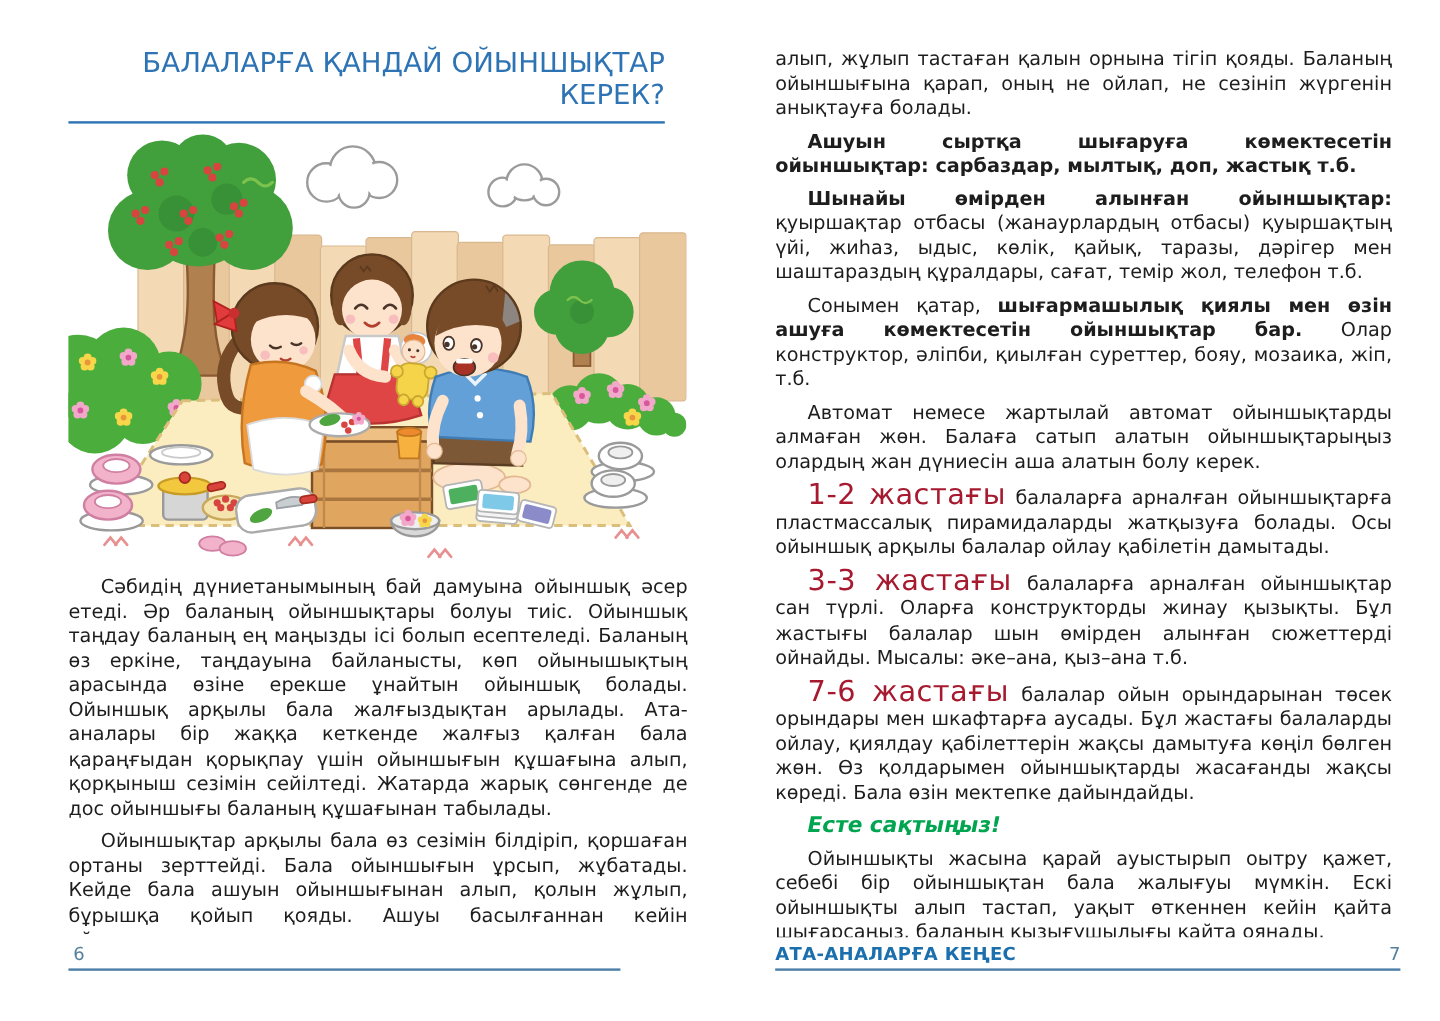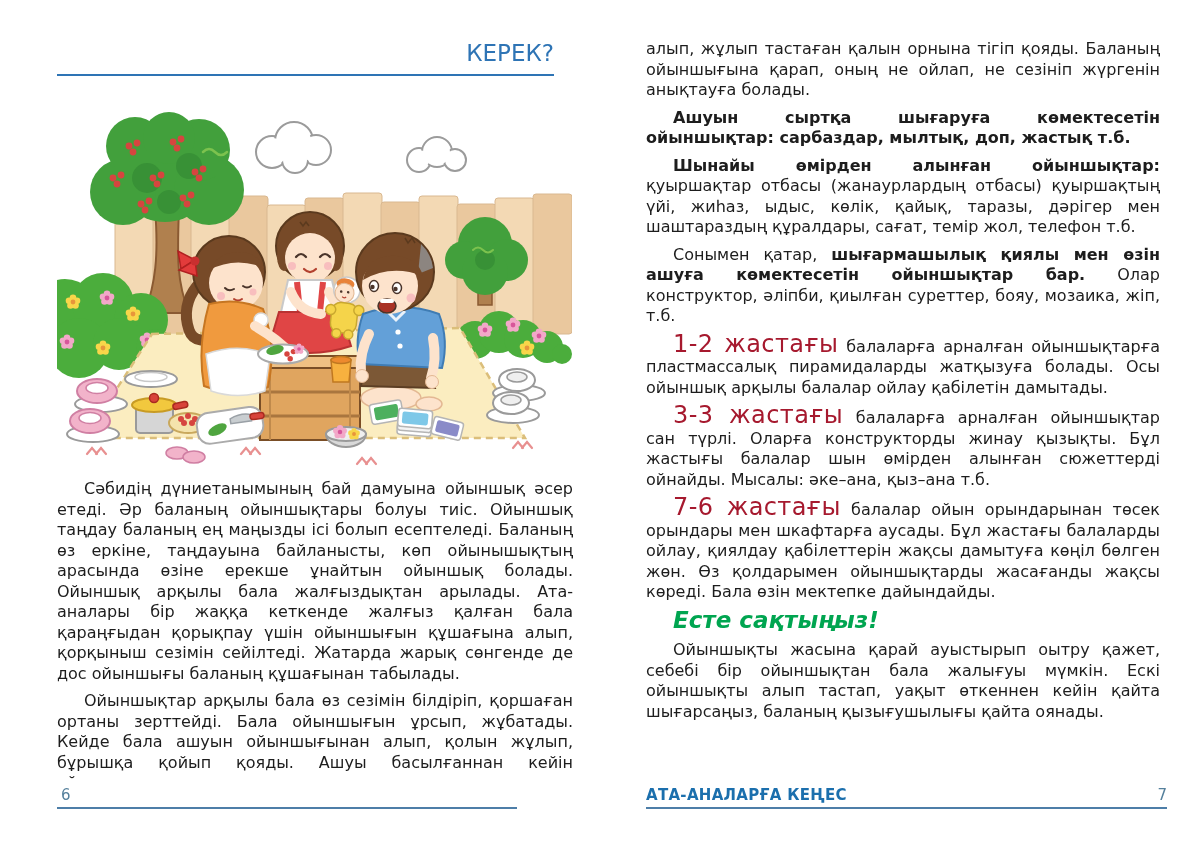--- a/index.html
+++ b/index.html
@@ -27,41 +27,42 @@
   .right-text { position: absolute; left: 646px; top: 39px;  width: 514px; height: 742px; overflow: hidden; }
   .para {
     margin: 0 0 7px 0;
     font-size: 16px; line-height: 20.5px;
     text-align: justify; text-indent: 27px;
     color: var(--body-text, #1d1d1d);
   }
   .para.cont { text-indent: 0; }
   .run-b   { font-weight: bold; }
   .run-age { font-weight: normal; color: var(--age-red, #a6192e); font-size: 24px; letter-spacing: .4px; }
-  .run-note{ font-weight: bold; font-style: italic; color: var(--green-note, #00a550); font-size: 23px; }
+  .run-note{ font-weight: bold; font-style: italic; color: var(--green-note, #00a550); font-size: 18px; }
   .footer-left {
     position: absolute; left: 57px; top: 786px; width: 460px;
     font-size: 15px; color: var(--page-num, #55809c);
     border-bottom: 2px solid var(--rule-blue, #4d7ea8);
     padding: 0 0 3px 4px;
   }
   .footer-right {
     position: absolute; left: 646px; top: 786px; width: 521px;
     display: flex; justify-content: space-between; align-items: flex-end;
     font-size: 15px;
     border-bottom: 2px solid var(--rule-blue, #4d7ea8);
     padding-bottom: 3px;
   }
   .footer-right .ft { color: var(--footer-blue, #1b6fad); font-weight: bold; letter-spacing: .3px; }
   .footer-right .pn { color: var(--page-num, #55809c); }
 </style>
 </head>
 <body>
 
 <div class="title">
+  <div>БАЛАЛАРҒА ҚАНДАЙ ОЙЫНШЫҚТАР</div>
   <div>КЕРЕК?</div>
 </div>
 
 <svg class="illo" viewBox="0 0 515 362" role="img" aria-label="Three children playing picnic on a mat with toy dishes, a doll, cards and a wooden crate table; apple tree, fence, bushes with flowers and clouds in the background">
   <defs>
     <g id="flower">
       <g fill="var(--petal,#F8D64A)">
         <circle cx="0" cy="-4.2" r="3.3"></circle>
           <circle cx="4" cy="-1.3" r="3.3"></circle>
           <circle cx="2.5" cy="3.4" r="3.3"></circle>
@@ -377,20 +378,21 @@
 
 <div class="footer-left">
   <span>6</span>
 </div>
 
 <div class="right-text">
     <p class="para cont"><span>алып, жұлып тастаған қалын орнына тігіп қояды. Баланың ойыншығына қарап, оның не ойлап, не сезініп жүргенін анықтауға болады.</span></p>
     <p class="para"><span class="run-b">Ашуын сыртқа шығаруға көмектесетін ойыншықтар: сарбаздар, мылтық, доп, жастық т.б.</span></p>
     <p class="para"><span class="run-b">Шынайы өмірден алынған ойыншықтар: </span><span>қуыршақтар отбасы (жанаурлардың отбасы) қуыршақтың үйі, жиһаз, ыдыс, көлік, қайық, таразы, дәрігер мен шаштараздың құралдары, сағат, темір жол, телефон т.б.</span></p>
     <p class="para"><span>Сонымен қатар, </span><span class="run-b">шығармашылық қиялы мен өзін ашуға көмектесетін ойыншықтар бар.</span><span> Олар конструктор, әліпби, қиылған суреттер, бояу, мозаика, жіп, т.б.</span></p>
+    <p class="para"><span>Автомат немесе жартылай автомат ойыншықтарды алмаған жөн. Балаға сатып алатын ойыншықтарыңыз олардың жан дүниесін аша алатын болу керек.</span></p>
     <p class="para"><span class="run-age">1-2 жастағы</span><span> балаларға арналған ойыншықтарға пластмассалық пирамидаларды жатқызуға болады. Осы ойыншық арқылы балалар ойлау қабілетін дамытады.</span></p>
     <p class="para"><span class="run-age">3-3 жастағы</span><span> балаларға арналған ойыншықтар сан түрлі. Оларға конструкторды жинау қызықты. Бұл жастығы балалар шын өмірден алынған сюжеттерді ойнайды. Мысалы: әке–ана, қыз–ана т.б.</span></p>
     <p class="para"><span class="run-age">7-6 жастағы</span><span> балалар ойын орындарынан төсек орындары мен шкафтарға аусады. Бұл жастағы балаларды ойлау, қиялдау қабілеттерін жақсы дамытуға көңіл бөлген жөн. Өз қолдарымен ойыншықтарды жасағанды жақсы көреді. Бала өзін мектепке дайындайды.</span></p>
     <p class="para"><span class="run-note">Есте сақтыңыз!</span></p>
     <p class="para"><span>Ойыншықты жасына қарай ауыстырып оытру қажет, себебі бір ойыншықтан бала жалығуы мүмкін. Ескі ойыншықты алып тастап, уақыт өткеннен кейін қайта шығарсаңыз, баланың қызығушылығы қайта оянады.</span></p>
   </div>
 
 <div class="footer-right">
   <span class="ft">АТА-АНАЛАРҒА КЕҢЕС</span>
   <span class="pn">7</span>

